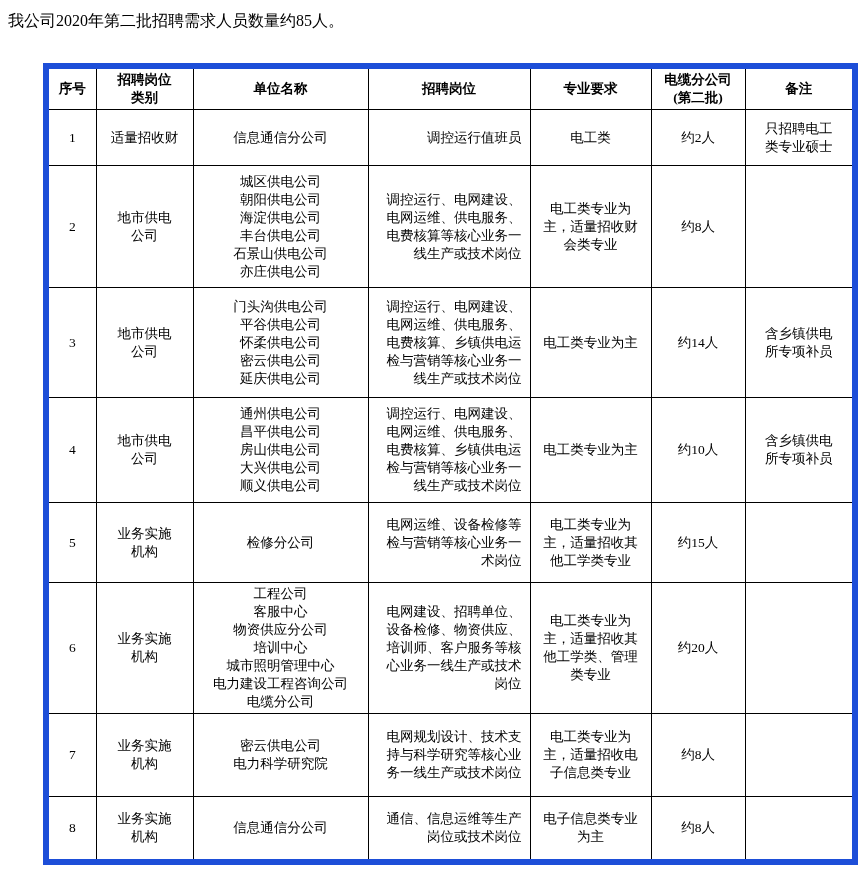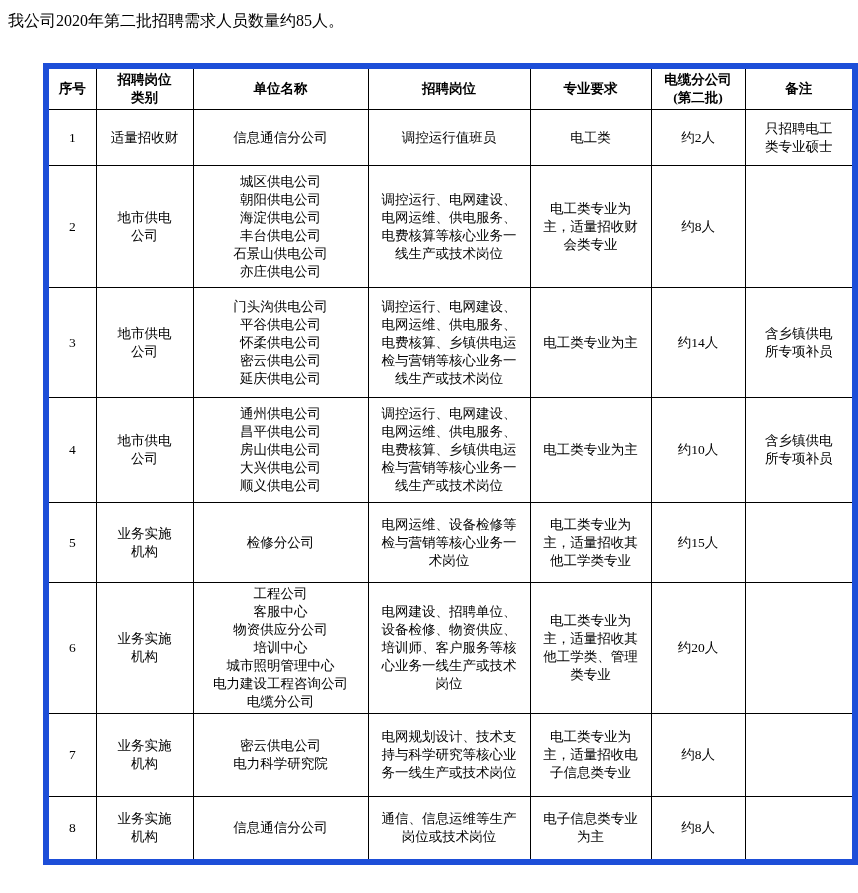--- a/index.html
+++ b/index.html
@@ -22,21 +22,21 @@
     border:1px solid #000;
     text-align:center;
     vertical-align:middle;
     font-size:13.5px;
     line-height:18px;
     padding:2px 8px;
     white-space:pre-line;
     overflow:hidden;
   }
   .rec th { font-weight:bold; padding:2px 2px; }
-  .rec td.c-pos { text-align:center; }
+  .rec td.c-pos { text-align:right; }
   tr.h-head { height:42px; }
   tr.h-r1 { height:56px; }
   tr.h-r2 { height:122px; }
   tr.h-r3 { height:110px; }
   tr.h-r4 { height:105px; }
   tr.h-r5 { height:80px; }
   tr.h-r6 { height:130px; }
   tr.h-r7 { height:83px; }
   tr.h-r8 { height:65px; }
 </style>

